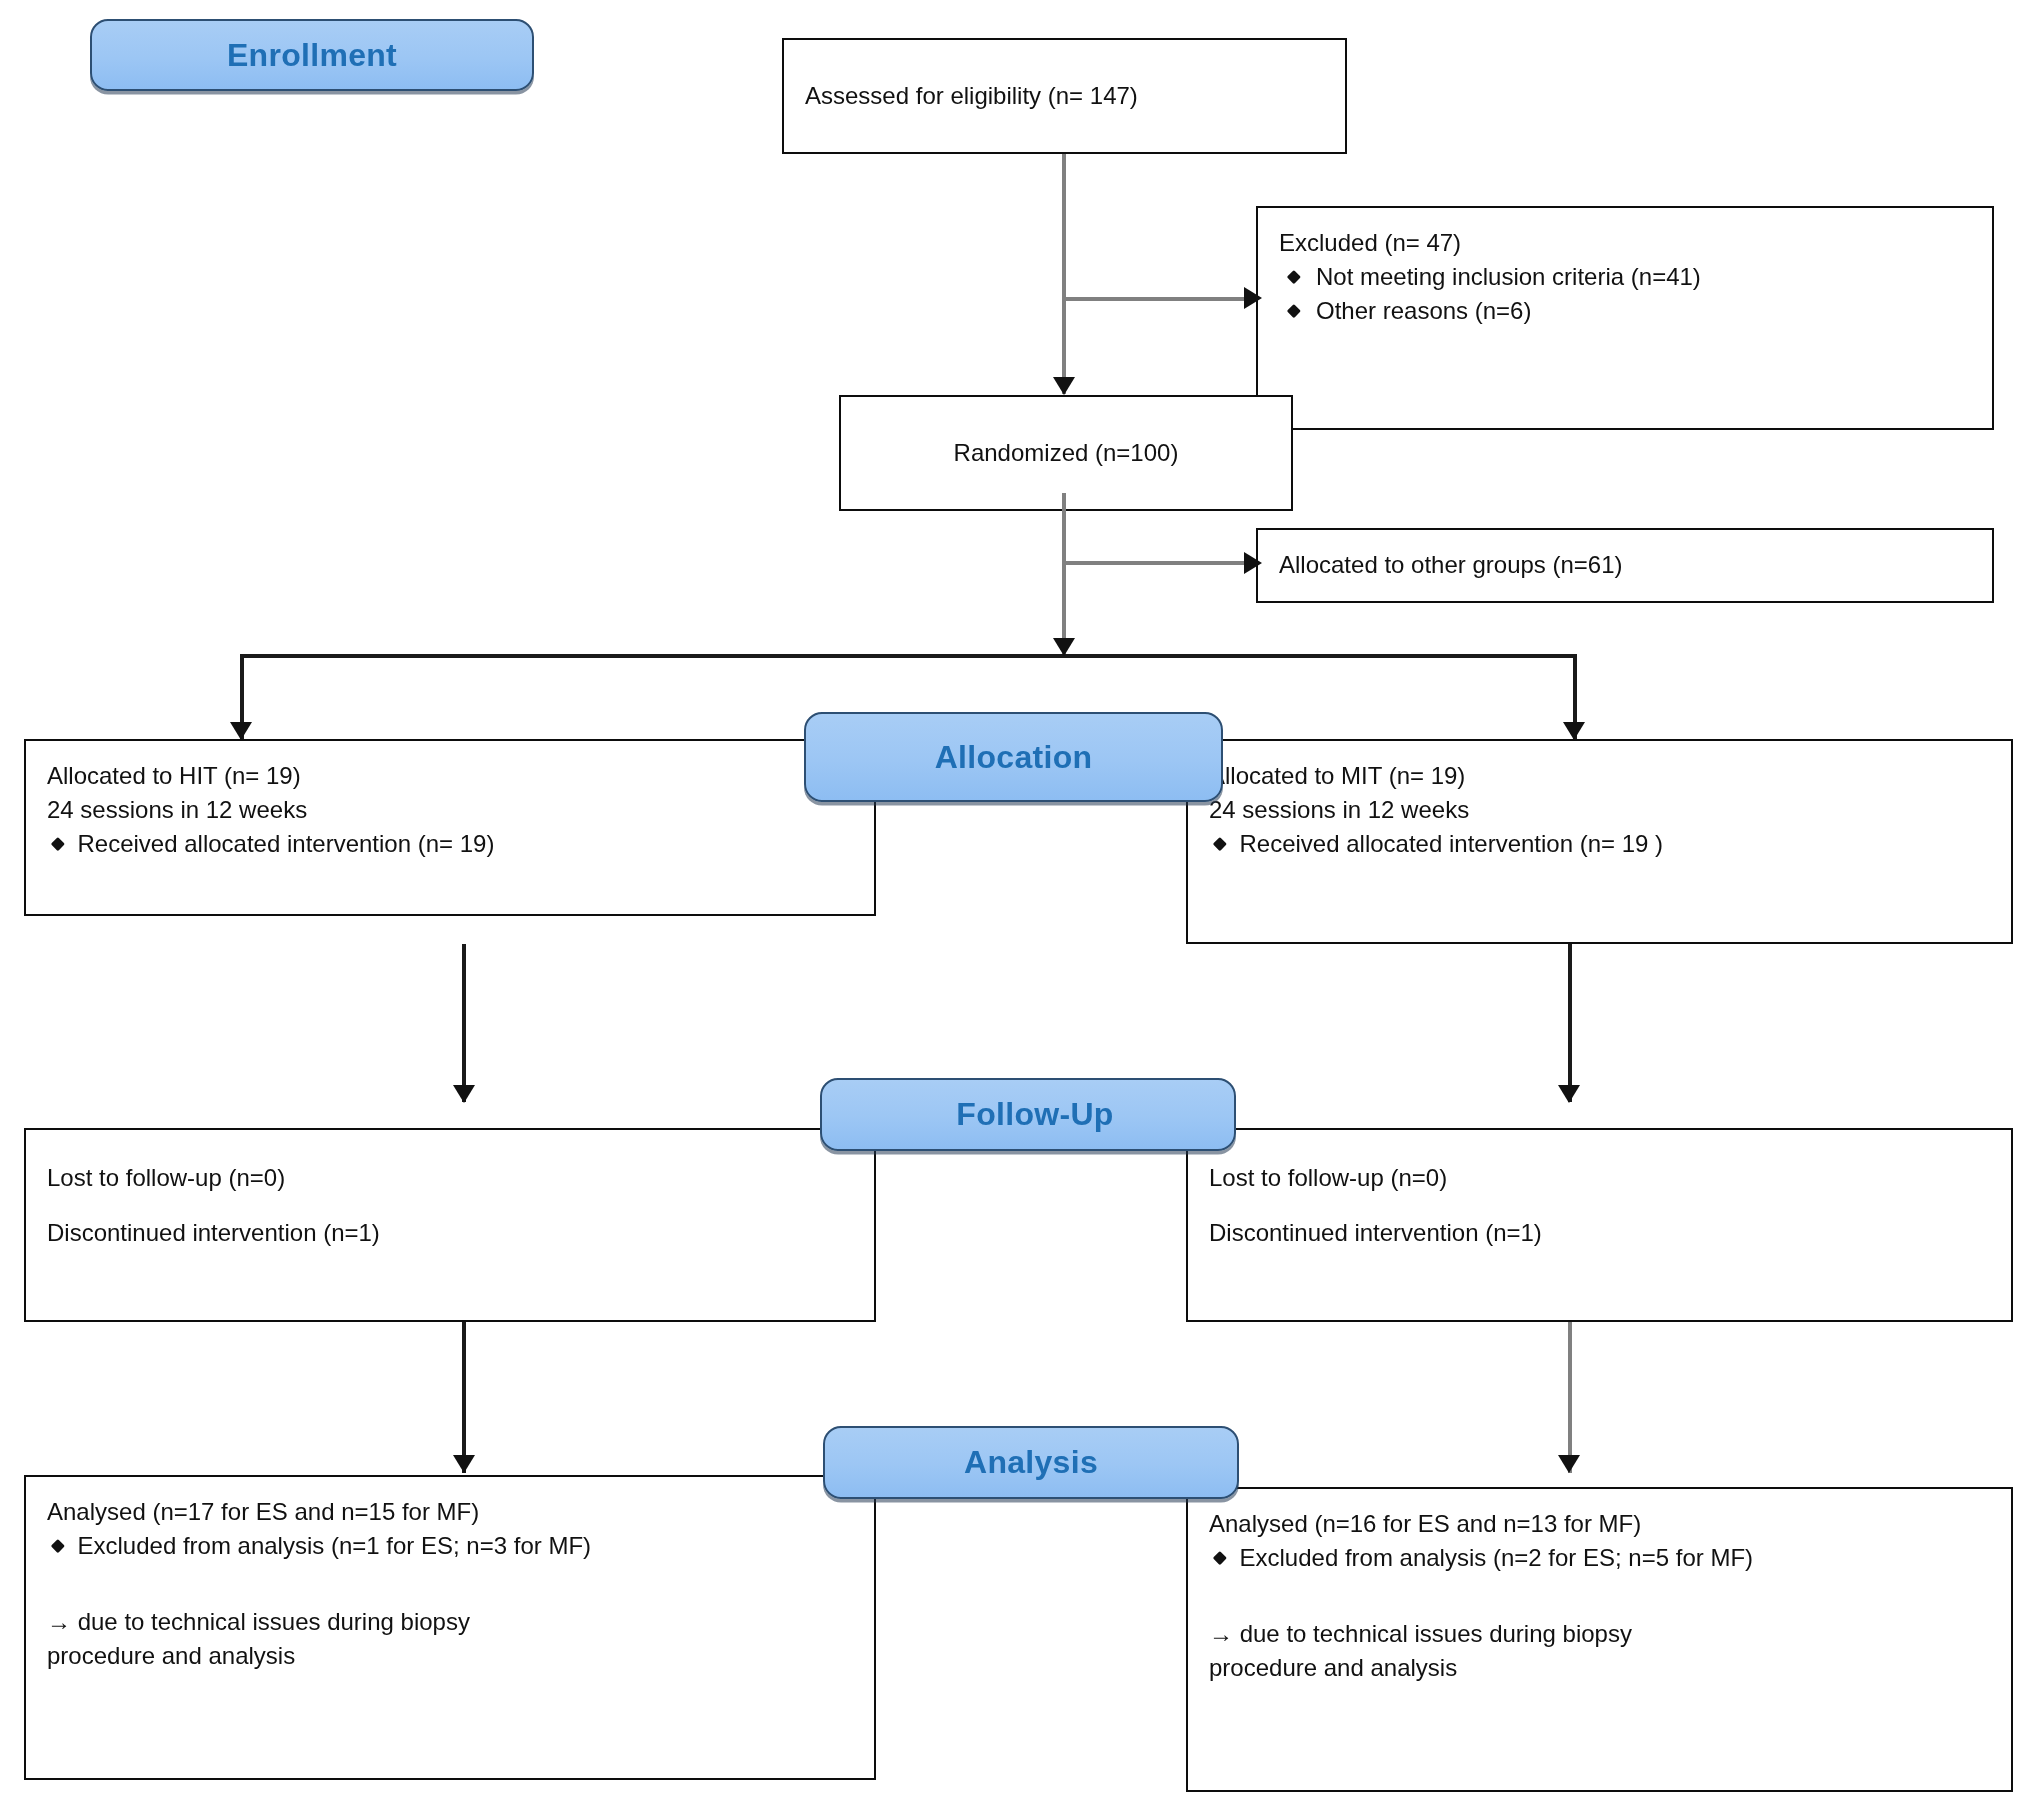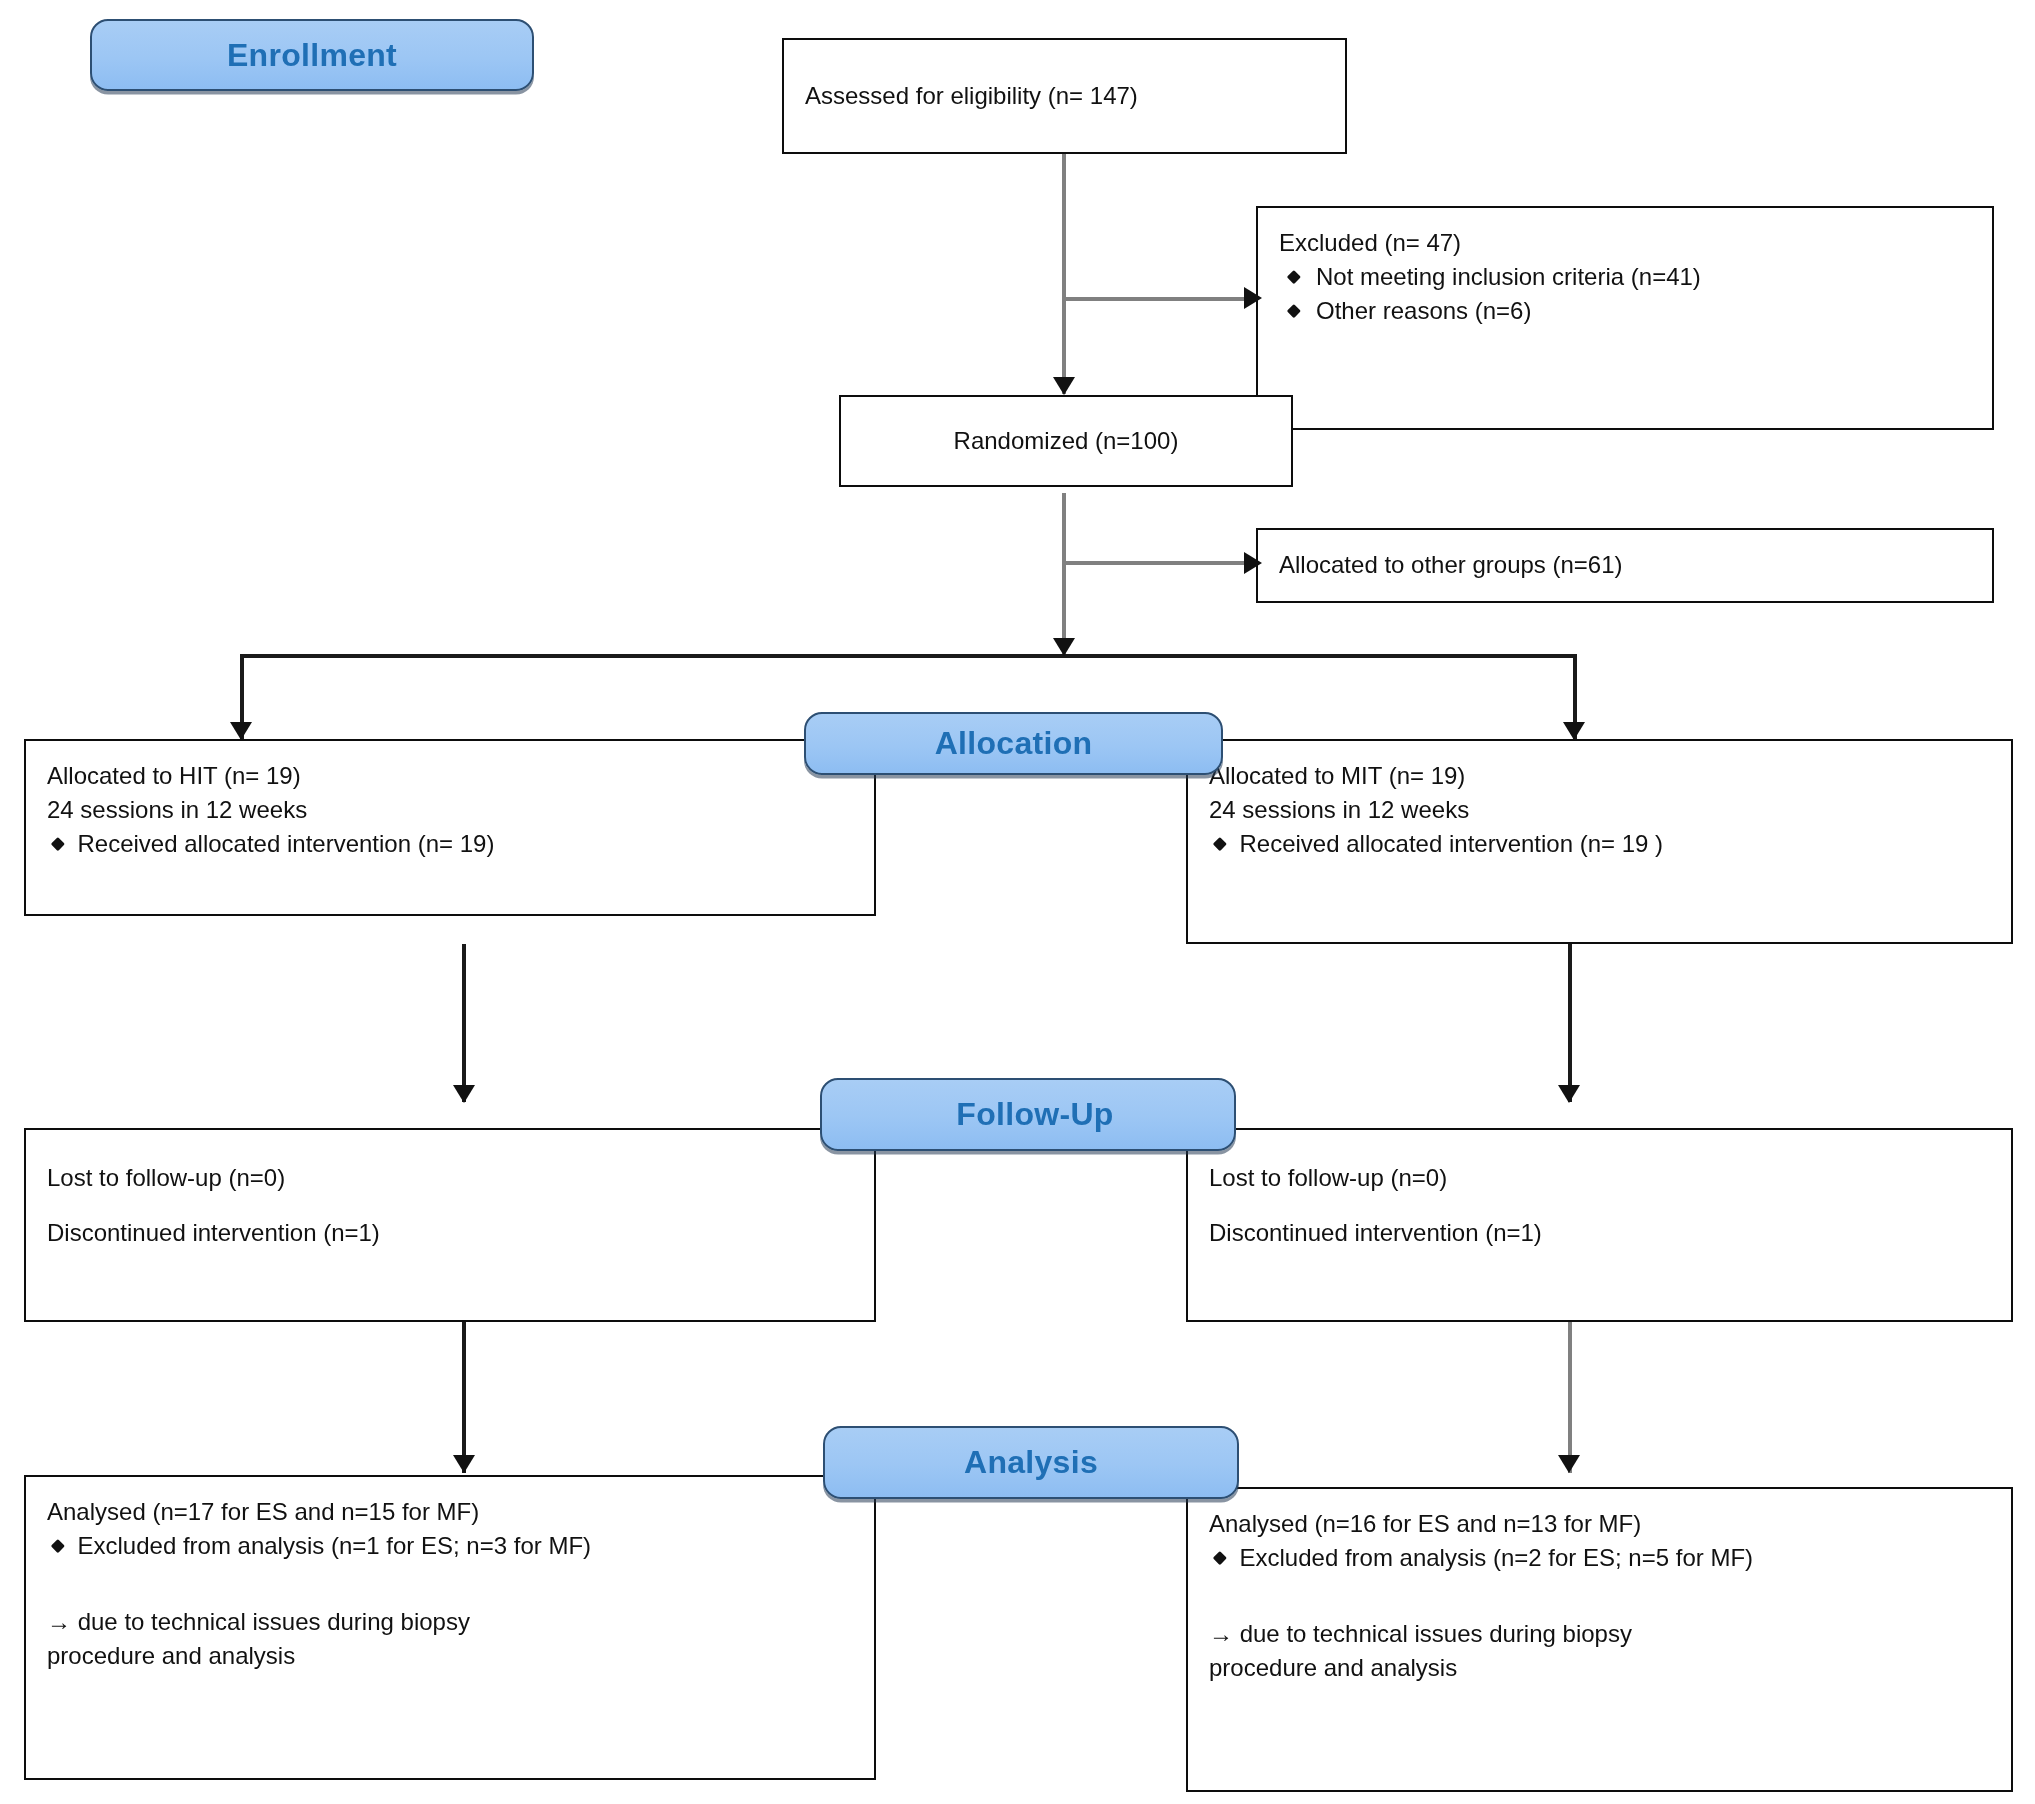--- a/index.html
+++ b/index.html
@@ -93,41 +93,41 @@
     <div class="bul">
       <span class="dia"></span>
       <span>Not meeting inclusion criteria (n=41)</span>
     </div>
     <div class="bul">
       <span class="dia"></span>
       <span>Other reasons (n=6)</span>
     </div>
   </div>
 
-  <div class="node box" style="left:839px;top:395px;width:454px;height:92px;display:flex;align-items:center;justify-content:center;">
+  <div class="node box" style="left:839px;top:395px;width:454px;height:116px;display:flex;align-items:center;justify-content:center;">
     <div class="ln">Randomized (n=100)</div>
   </div>
 
   <div class="vline" style="left:1062px;top:493px;width:4.2px;height:161px;"></div>
   <div class="arr-down" style="left:1053px;top:638px;"></div>
 
   <div class="hline" style="left:1066px;top:561px;width:187px;height:4.2px;"></div>
   <div class="arr-right" style="left:1244px;top:552px;"></div>
 
   <div class="node box" style="left:1256px;top:528px;width:738px;height:75px;display:flex;align-items:center;">
     <div class="ln">Allocated to other groups (n=61)</div>
   </div>
 
   <div class="hline blk" style="left:240px;top:654px;width:1337px;height:4.2px;"></div>
   <div class="vline blk" style="left:240px;top:654px;width:4.2px;height:85px;"></div>
   <div class="arr-down" style="left:230px;top:722px;"></div>
   <div class="vline blk" style="left:1573px;top:654px;width:4.2px;height:85px;"></div>
   <div class="arr-down" style="left:1563px;top:722px;"></div>
 
-  <div class="pill" style="left:804px;top:712px;width:419px;height:63px;">
+  <div class="pill" style="left:804px;top:712px;width:419px;height:90px;">
     <span>Allocation</span>
   </div>
 
   <div class="node box" style="left:24px;top:739px;width:852px;height:177px;">
     <div class="ln">Allocated to HIT (n= 19)</div>
     <div class="ln">24 sessions in 12 weeks</div>
     <div class="bul tight">
       <span class="dia"></span>
       <span>Received allocated intervention (n= 19)</span>
     </div>

